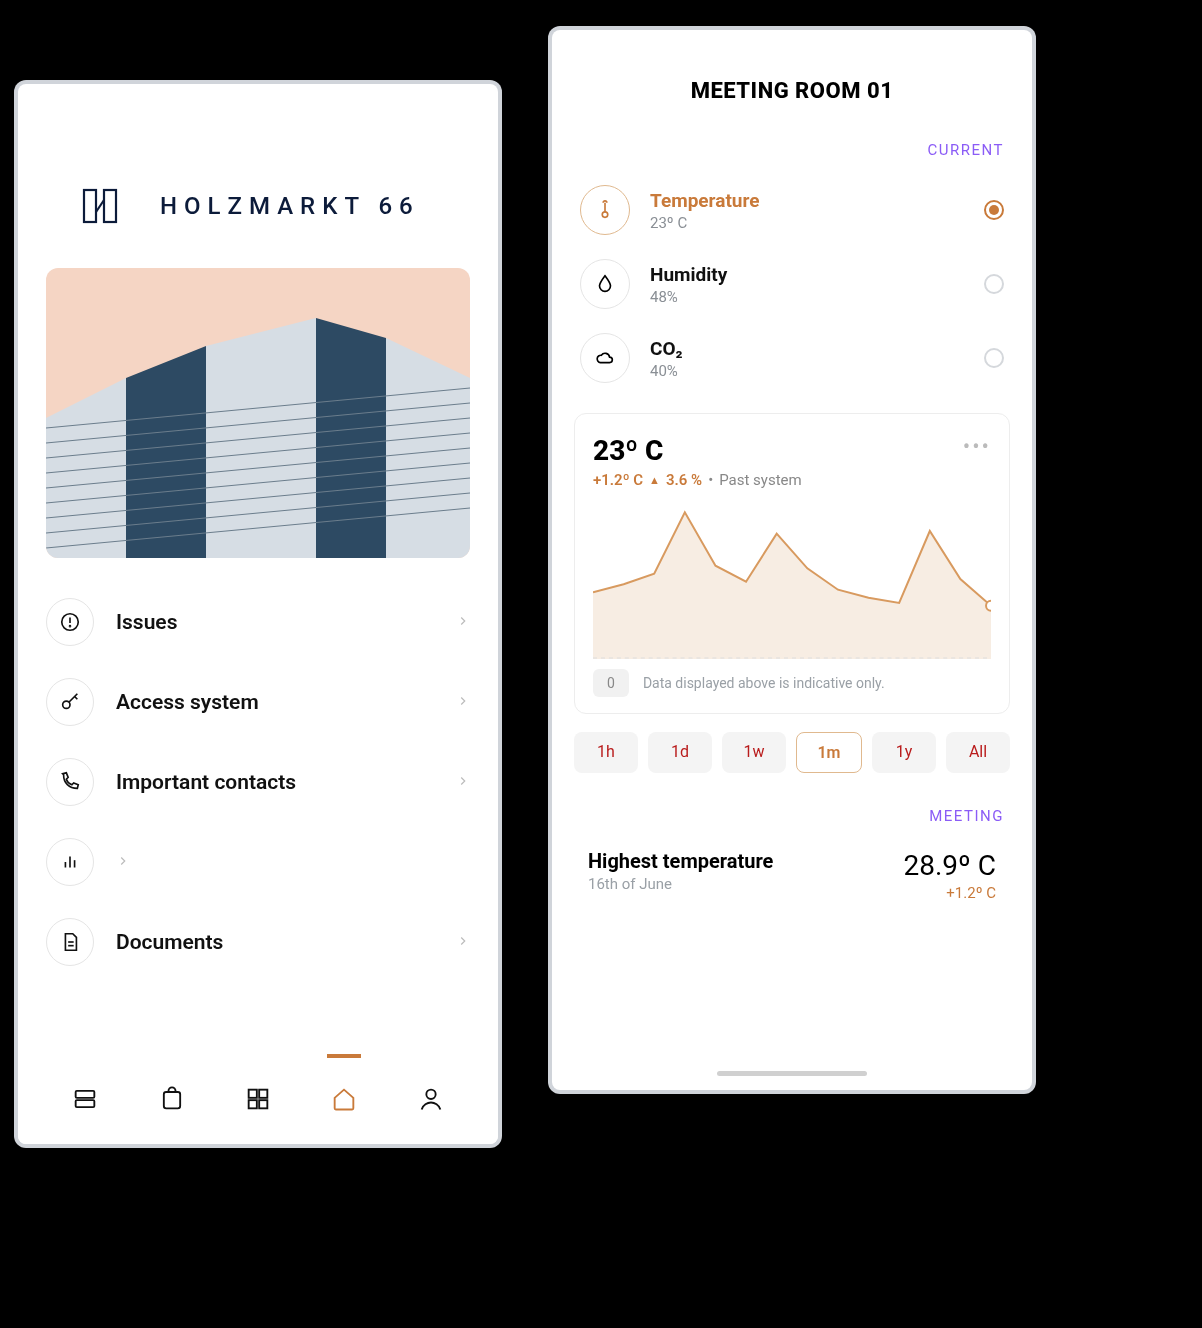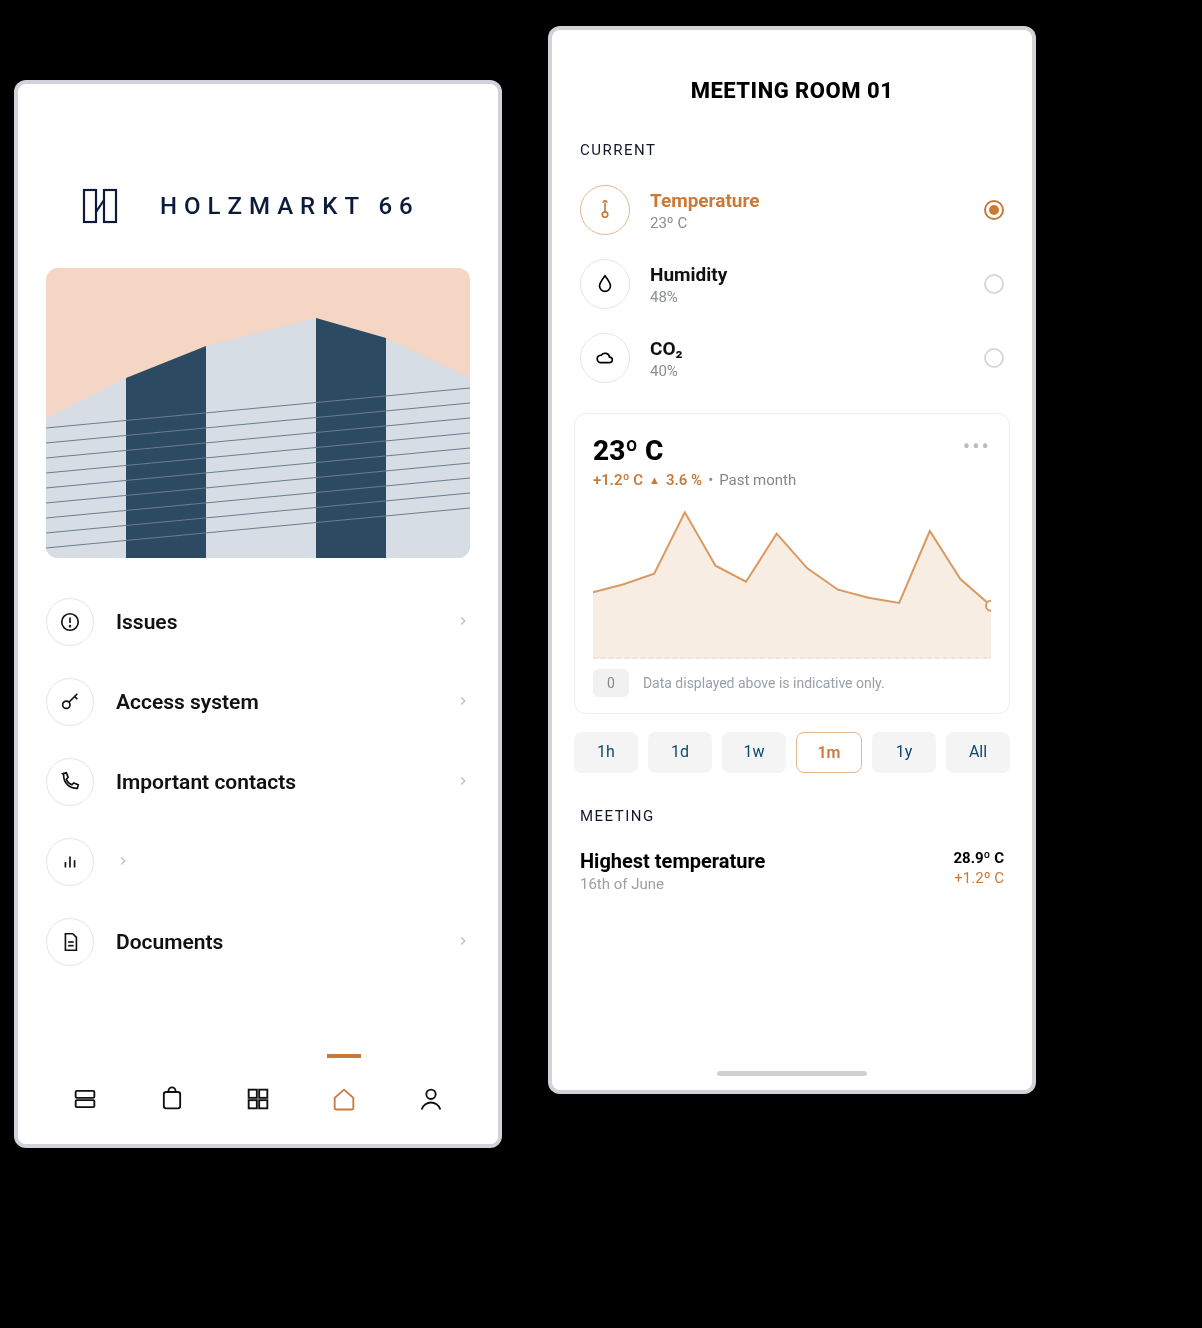--- a/index.html
+++ b/index.html
@@ -103,24 +103,25 @@
 
   
   .r-title {
     text-align: center;
     font-size: 22px;
     font-weight: 800;
     letter-spacing: 0.5px;
     padding: 48px 0 28px;
   }
   .section-label {
-    color: #0f172a;
+    color: #8b5cf6;
     font-size: 15px;
     letter-spacing: 1.5px;
     padding: 10px 28px 14px;
+    text-align: right;
   }
   .metric-row {
     display: flex;
     align-items: center;
     gap: 20px;
     padding: 12px 28px;
     cursor: pointer;
   }
   .metric-icon {
     width: 50px; height: 50px;
@@ -173,41 +174,41 @@
 
   .range-tabs {
     display: flex; gap: 10px;
     padding: 18px 22px 0;
   }
   .range-tab {
     flex: 1; text-align: center;
     padding: 10px 0;
     background: #f4f4f4;
     border-radius: 8px;
-    font-size: 16px; color: #0c4a6e;
+    font-size: 16px; color: #b91c1c;
     cursor: pointer;
   }
   .range-tab.sel {
     background: #fff;
     border: 1.5px solid #e0b98f;
     color: #c97a3a;
     font-weight: 600;
   }
 
   .history {
-    padding: 0 28px 40px;
+    padding: 0 36px 40px;
   }
   .hist-row {
     display: flex; justify-content: space-between; align-items: flex-start;
     padding-top: 10px;
   }
   .hist-left .t1 { font-size: 20px; font-weight: 700; }
   .hist-left .t2 { font-size: 15px; color: #9aa0a6; margin-top: 2px; }
   .hist-right { text-align: right; }
-  .hist-right .v1 { font-size: 15px; font-weight: 700; }
+  .hist-right .v1 { font-size: 28px; font-weight: 400; }
   .hist-right .v2 { font-size: 15px; color: #c97a3a; margin-top: 2px; }
 
   .home-indicator {
     position: absolute;
     bottom: 14px; left: 50%;
     transform: translateX(-50%);
     width: 150px; height: 5px;
     background: #d0d0d0;
     border-radius: 3px;
   }
@@ -402,21 +403,21 @@
 
   <div class="chart-card">
     <div class="card-top">
       <div>
         <div class="big-val">23º C</div>
         <div class="delta-row">
           <span class="d1">+1.2º C</span>
           <span class="tri">▲</span>
           <span class="d1">3.6 %</span>
           <span>•</span>
-          <span>Past month</span>
+          <span>Past system</span>
         </div>
       </div>
       <div class="dots">•••</div>
     </div>
     <div class="chart-area">
       <svg id="chart-svg" viewBox="0 0 400 160" preserveAspectRatio="none">
           <path d="M0.0 93.3 L30.8 85.3 L61.5 74.7 L92.3 13.3 L123.1 66.7 L153.8 82.7 L184.6 34.7 L215.4 69.3 L246.2 90.7 L276.9 98.7 L307.7 104.0 L338.5 32.0 L369.2 80.0 L400.0 106.7 L 400 160 L 0 160 Z" fill="rgba(224,185,143,0.25)" stroke="none"></path>
           <path d="M0.0 93.3 L30.8 85.3 L61.5 74.7 L92.3 13.3 L123.1 66.7 L153.8 82.7 L184.6 34.7 L215.4 69.3 L246.2 90.7 L276.9 98.7 L307.7 104.0 L338.5 32.0 L369.2 80.0 L400.0 106.7" fill="none" stroke="#d89a5f" stroke-width="2"></path>
           <line x1="0" y1="159" x2="400" y2="159" stroke="#ddd" stroke-width="1" stroke-dasharray="4 4"></line>
           <circle cx="400" cy="106.66666666666667" r="5" fill="#fff" stroke="#d89a5f" stroke-width="2"></circle>

